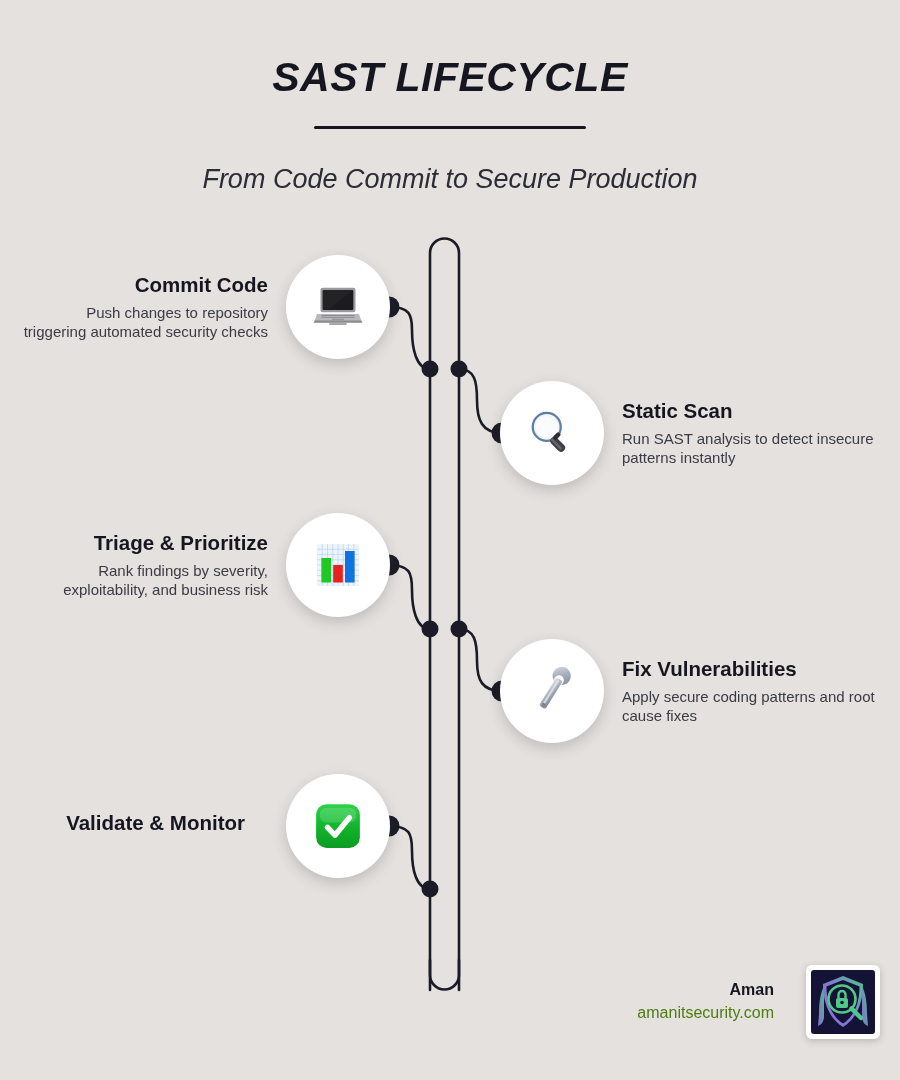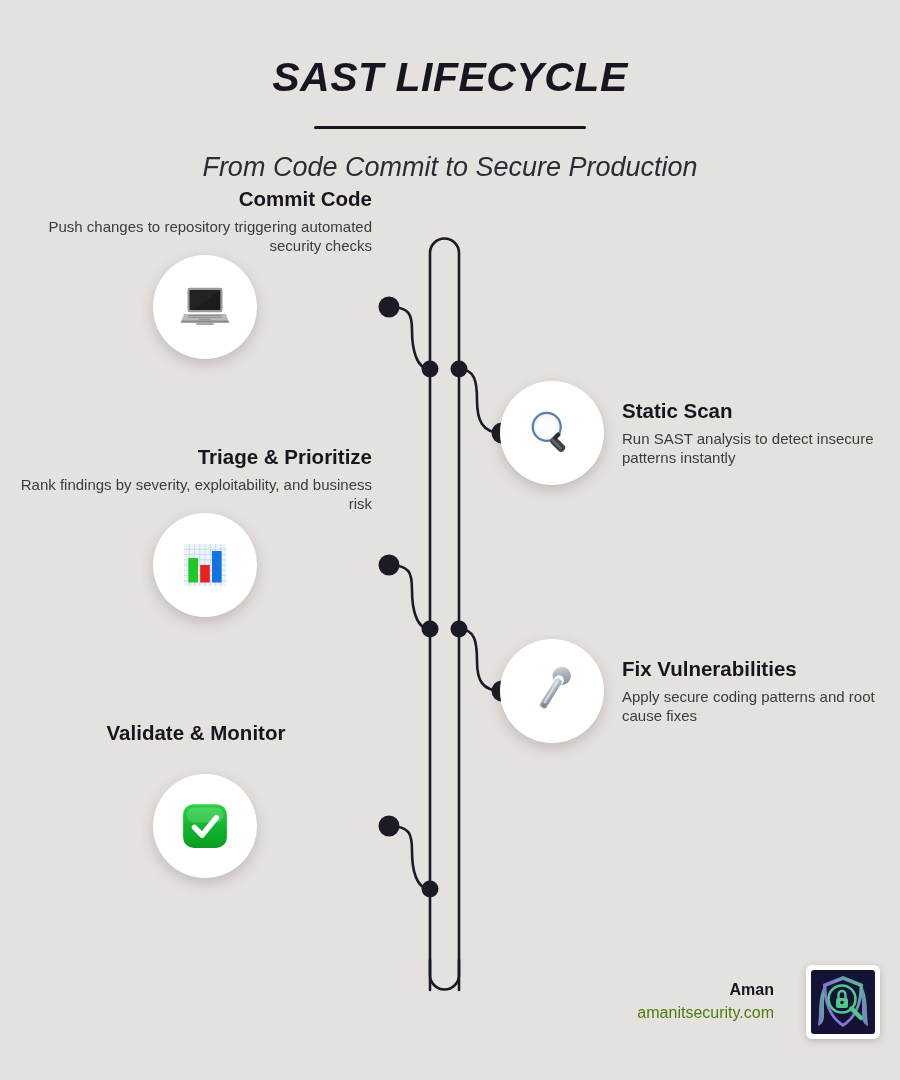--- a/index.html
+++ b/index.html
@@ -41,21 +41,21 @@
     line-height: 1.1;
   }
   .divider {
     width: 272px;
     height: 3px;
     background: #15161f;
     margin: 26px auto 0 auto;
     border-radius: 2px;
   }
   .subtitle {
-    margin: 0;
+    margin: 12px;
     padding-top: 22px;
     font-size: 27px;
     font-weight: 400;
     color: #2b2c36;
     line-height: 1.2;
   }
 
   
   .connector {
     position: absolute;
@@ -68,21 +68,21 @@
 
   
   .step {
     position: absolute;
     display: flex;
     align-items: center;
   }
   .step.left {
     left: 20px;
     width: 370px;
-    flex-direction: column;
+    flex-direction: row;
     justify-content: flex-end;
   }
   .step.right {
     left: 500px;
     width: 380px;
     flex-direction: row;
     justify-content: flex-start;
   }
 
   .icon-circle {

